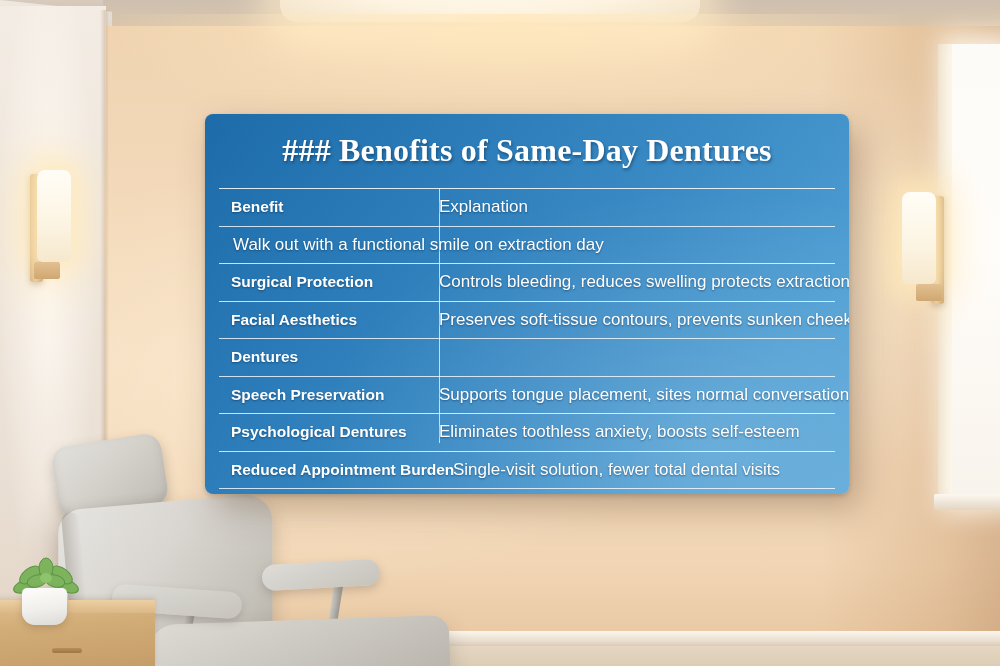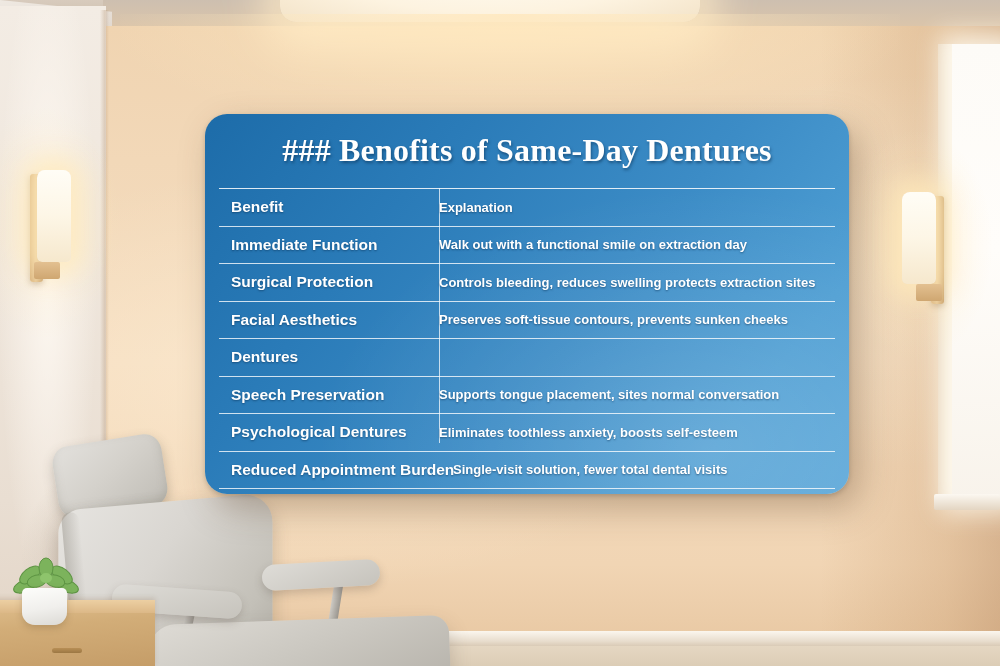--- a/index.html
+++ b/index.html
@@ -201,21 +201,21 @@
     position:absolute;left:22px;top:588px;width:45px;height:37px;
     border-radius:5px 5px 13px 13px;
     background:linear-gradient(170deg,#fdfdfb 0%,#f0efec 55%,#dcdad5 100%);
     box-shadow:0 3px 7px rgba(110,85,55,.28);
   }
   #succulent{position:absolute;left:12px;top:556px;width:68px;height:42px;}
 
   
   #panel{
     position:absolute;left:205px;top:114px;width:644px;height:380px;
-    border-radius:22px;
+    border-radius:8px;
     background:linear-gradient(128deg,#1d6ca9 0%,#2a7bb8 28%,#3c8cc6 58%,#4e9ed3 82%,#59a6d8 100%);
     box-shadow:10px 14px 34px rgba(90,62,35,.34),0 2px 5px rgba(0,0,0,.18);
     overflow:hidden;
   }
   #panel-sheen{
     position:absolute;left:0;top:0;width:644px;height:380px;
     background:radial-gradient(ellipse at 78% 88%,rgba(255,255,255,.16) 0%,rgba(255,255,255,0) 55%);
     pointer-events:none;
   }
   #panel-title{
@@ -236,21 +236,21 @@
   }
   .trow.first{border-top:1px solid rgba(255,255,255,.85);}
   .trow.last{border-bottom:1px solid rgba(255,255,255,.78);}
   .cell-a{
     width:206px;flex:0 0 206px;padding-left:12px;box-sizing:border-box;
     font-size:15.5px;font-weight:bold;color:#ffffff;
     text-shadow:0 1px 2px rgba(10,45,80,.55);white-space:nowrap;
   }
   .cell-b{
     flex:1;padding-left:14px;box-sizing:border-box;
-    font-size:13px;font-weight:bold;color:#ffffff;
+    font-size:17px;font-weight:normal;color:#ffffff;
     text-shadow:0 1px 2px rgba(10,45,80,.55);white-space:nowrap;
   }
   .trow.wide .cell-a{width:214px;flex:0 0 214px;}
   .trow.wide .cell-b{padding-left:20px;}
   #vdivider{
     position:absolute;left:220px;top:0;width:1px;height:255px;
     background:rgba(255,255,255,.72);
   }
 </style>
 </head>
@@ -329,21 +329,20 @@
 
     <div id="table">
       <div id="vdivider"></div>
 
       <div class="trow first">
         <div class="cell-a">Benefit</div>
         <div class="cell-b">Explanation</div>
       </div>
 
       <div class="trow">
-        <div class="cell-a">Immediate Function</div>
         <div class="cell-b">Walk out with a functional smile on extraction day</div>
       </div>
 
       <div class="trow">
         <div class="cell-a">Surgical Protection</div>
         <div class="cell-b">Controls bleeding, reduces swelling  protects extraction sites</div>
       </div>
 
       <div class="trow">
         <div class="cell-a">Facial Aesthetics</div>

